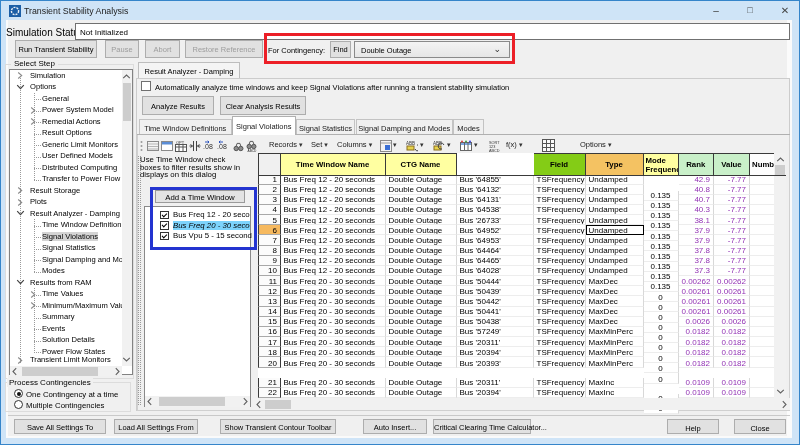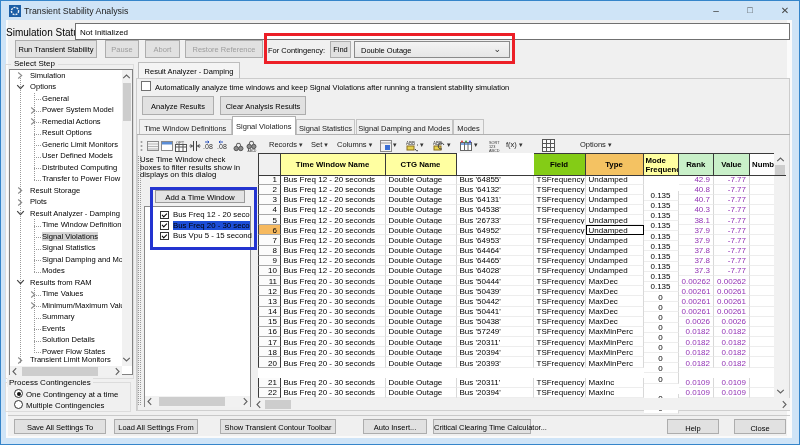--- a/index.html
+++ b/index.html
@@ -36,21 +36,21 @@
 .tlabel .da { font-size:7px; color:#333; }
 
 #useTxt { position:absolute; left:140px; top:156px; width:115px; font-size:7.8px; line-height:7.6px; color:#000; }
 #addbtn { position:absolute; left:155px; top:190px; width:90px; height:12.5px; background:#e3e3e3; border:1px solid #9a9a9a; font-size:7.8px; text-align:center; padding-top:2px; }
 #lbox { position:absolute; left:144px; top:206px; width:107px; height:201px; background:#fff; border:1px solid #8a8a8a; }
 #bluerect { position:absolute; left:150px; top:187px; width:107px; height:63px; border:3px solid #2334d0; z-index:40; }
 .citem { position:absolute; left:1px; width:104px; height:10.5px; font-size:7.8px; }
 .citem .cbx { position:absolute; left:14px; top:0.5px; width:8.5px; height:8.5px; border:1.2px solid #333; background:#fff; }
 .citem .cbx::after { content:''; position:absolute; left:1.2px; top:1.2px; width:4.2px; height:2.2px; border-left:1.4px solid #000; border-bottom:1.4px solid #000; transform:rotate(-45deg); }
 .citem .ctext { position:absolute; left:27px; top:0; white-space:nowrap; }
-.citem.sel .ctext { background:#1d4ed8; }
+.citem.sel .ctext { background:#7dd3fc;font-style:italic; }
 
 .sbar { position:absolute; background:#f1f1f1; }
 .sthumb { position:absolute; background:#cdcdcd; }
 .sarrow { position:absolute; line-height:0; }
 
 #tbl { position:absolute; left:258px; top:153px; width:528px; height:245px; background:#fff; border-bottom:1px solid #9a9a9a; }
 .th { position:absolute; top:0; height:21.5px; border-right:1px solid #3a3a3a; border-top:1px solid #3a3a3a; font-size:7.8px; font-weight:bold; text-align:center; padding-top:5.5px; white-space:nowrap; overflow:hidden; }
 #thead-border { position:absolute; left:0; top:21.5px; width:528px; height:1px; background:#3a3a3a; z-index:5; }
 .tr { position:absolute; left:0; height:10.16px; width:528px; }
 .td { position:absolute; top:0; height:10.16px; font-size:8px; white-space:nowrap; overflow:hidden; background:#fff; border-right:1px solid #d8d8d8; border-bottom:1px solid #ededed; padding:0.5px 0 0 3px; }

